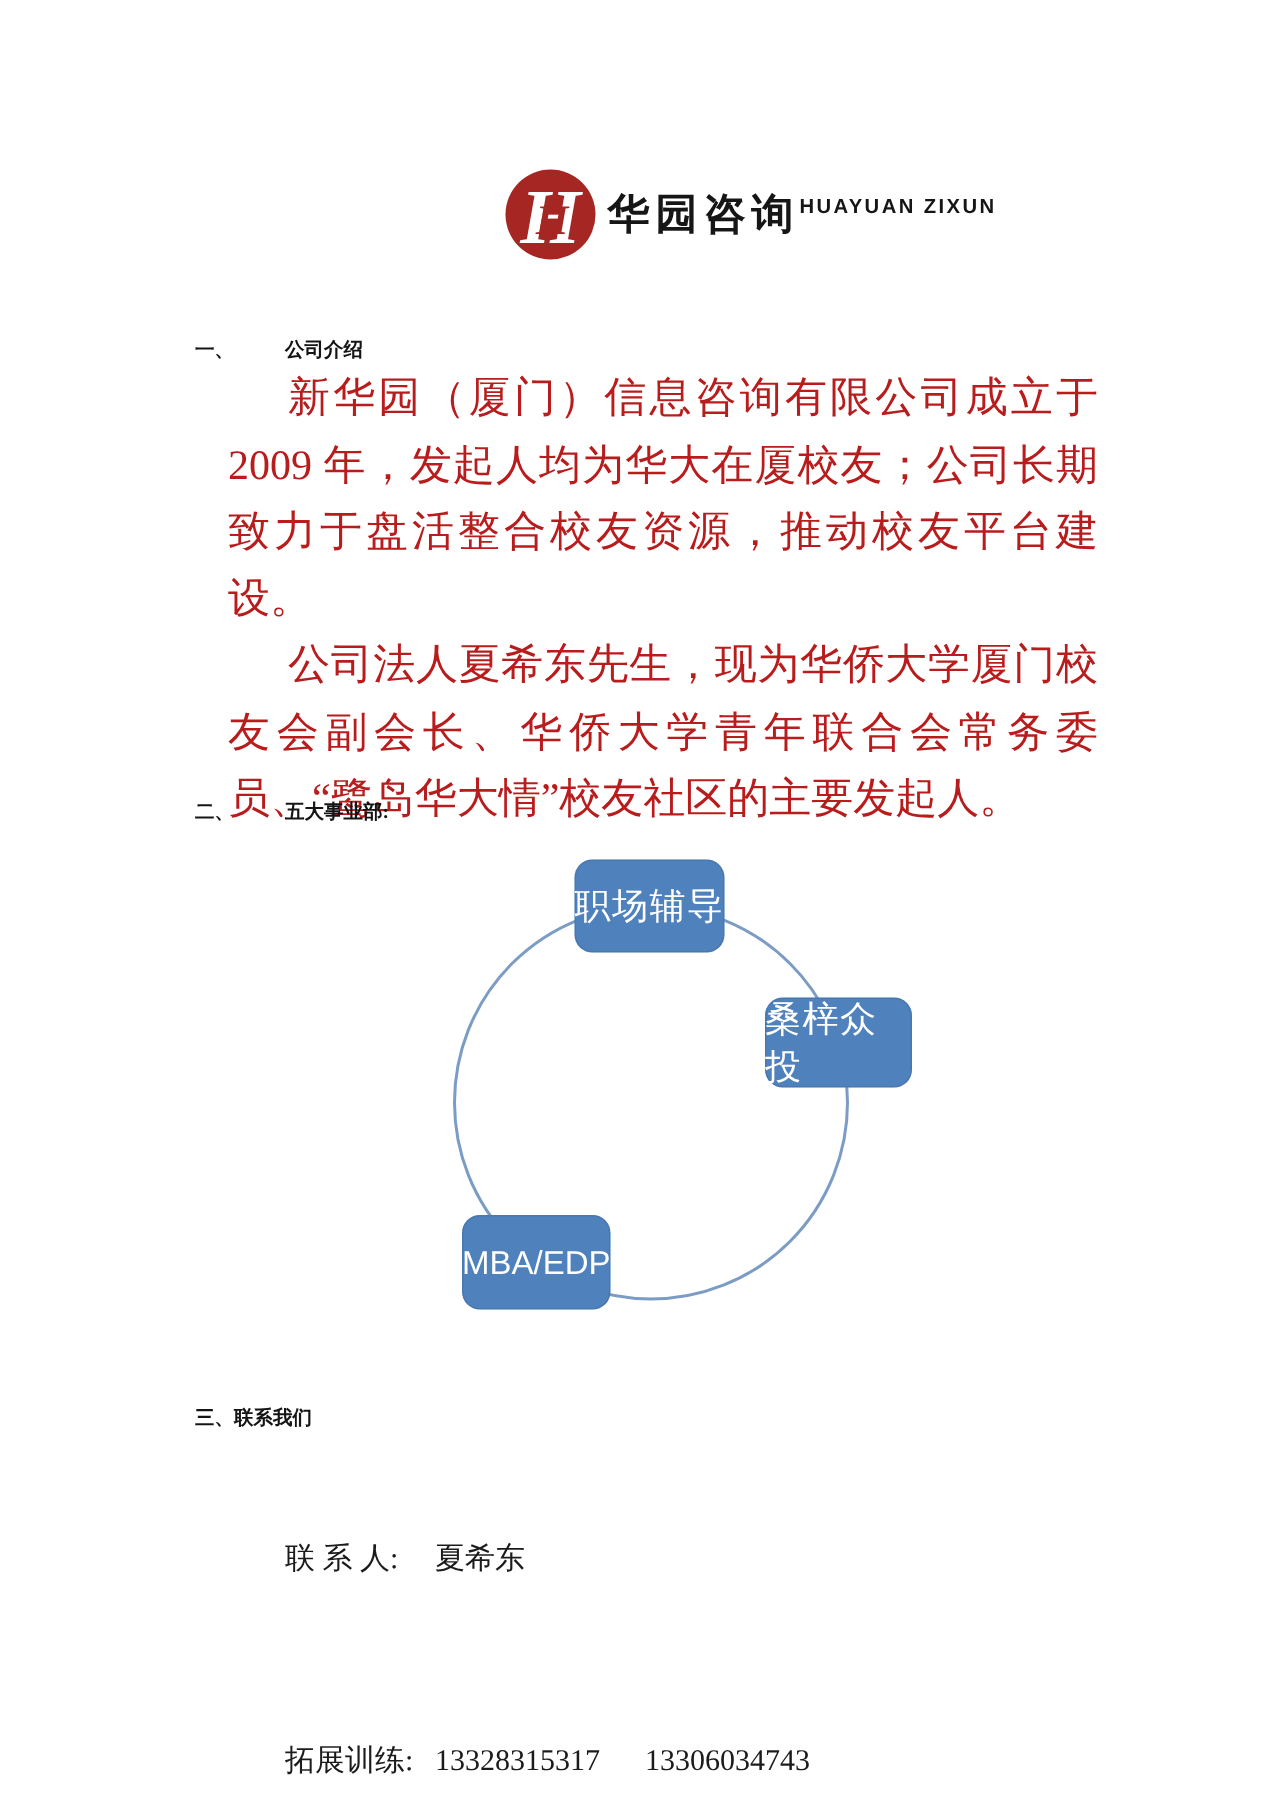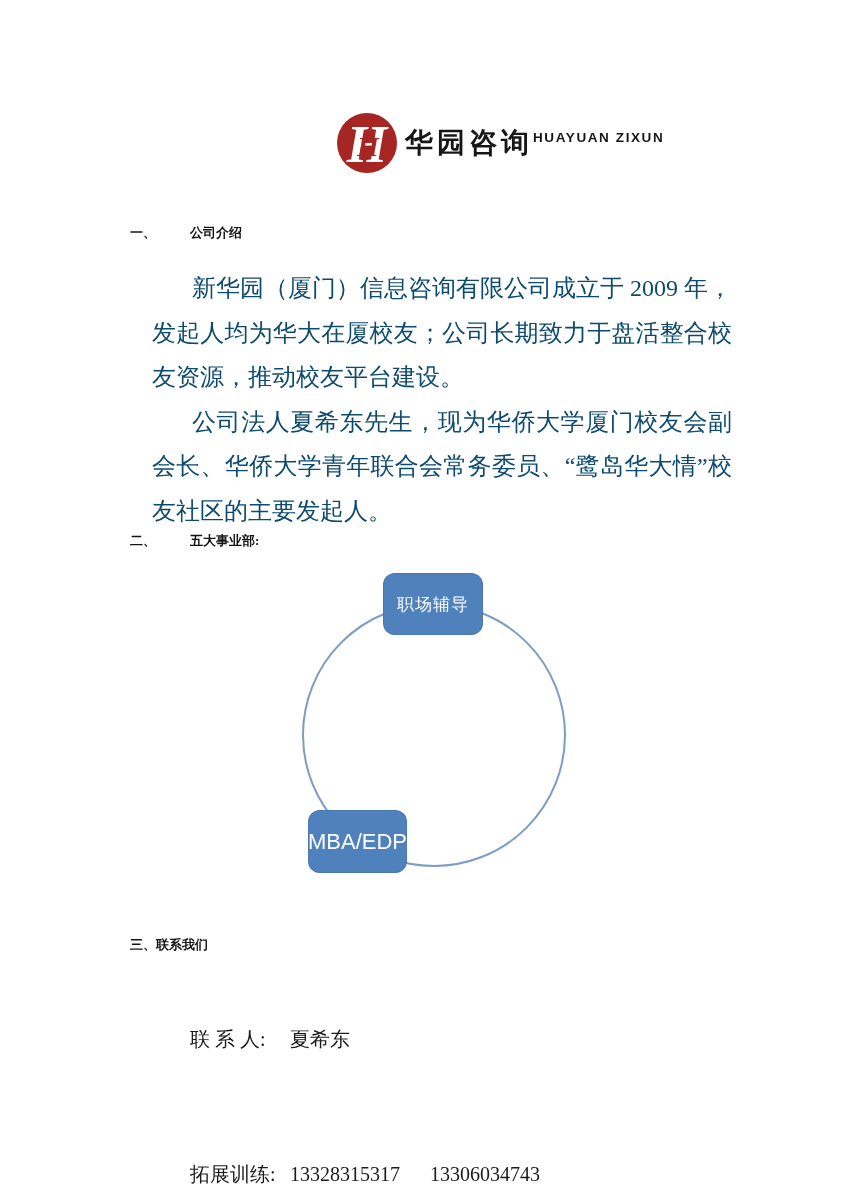--- a/index.html
+++ b/index.html
@@ -54,47 +54,47 @@
     color: #141414;
     white-space: nowrap;
   }
   .heading .num-wide { display: inline-block; width: 60px; }
   .heading .num-tight { display: inline; }
 
   
   .intro-body {
     position: absolute;
     left: 152px;
-    top: 266px;
+    top: 244px;
     width: 580px;
-    font-size: 24px;
+    font-size: 28px;
     line-height: 44.5px;
     text-align: justify;
-    color: #0c4a6e;
+    color: #b91c1c;
   }
   .intro-body p { text-indent: 40px; margin: 0; }
 
   
   .diagram {
     position: absolute;
     left: 0;
     top: 565px;
     width: 853px;
     height: 330px;
   }
   .ring { position: absolute; left: 0; top: 0; }
   .node {
     position: absolute;
     background: #4f81bc;
     border-radius: 12px;
     color: #ffffff;
     display: flex;
     align-items: center;
     justify-content: center;
-    font-size: 17px;
+    font-size: 24px;
     letter-spacing: 1px;
     box-shadow: 0 0 0 1px rgba(62,104,150,.35) inset;
   }
   .node-0 { left: 383px; top:   8px; width: 100px; height: 62px; }
   .node-1 { left: 260px; top:  98px; width:  98px; height: 62px; }
   .node-2 { left: 510px; top: 100px; width:  98px; height: 60px; }
   .node-3 { left: 308px; top: 245px; width:  99px; height: 63px;
             font-family: "Liberation Sans", "DejaVu Sans", sans-serif;
             font-size: 22px; letter-spacing: 0; }
   .node-4 { left: 462px; top: 245px; width:  98px; height: 63px; }
@@ -144,20 +144,21 @@
 
   <div class="heading" style="top:532px">
     <span class="num-wide">二、</span><span>五大事业部:</span>
   </div>
 
   <div class="diagram">
     <svg class="ring" width="853" height="330" viewBox="0 0 853 330">
       <circle cx="434" cy="170" r="131" fill="none" stroke-width="2" stroke="#7b9cc4"></circle>
     </svg>
     <div class="node node-0">职场辅导</div>
+    <div class="node node-2">桑梓众投</div>
     <div class="node node-3">MBA/EDP</div>
   </div>
 
   <div class="heading" style="top:936px">
     <span class="num-tight">三、</span><span>联系我们</span>
   </div>
 
   <div class="contact">
     <div class="contact-row">
       <span class="contact-label">联 系 人:</span><span class="contact-value">夏希东</span>

